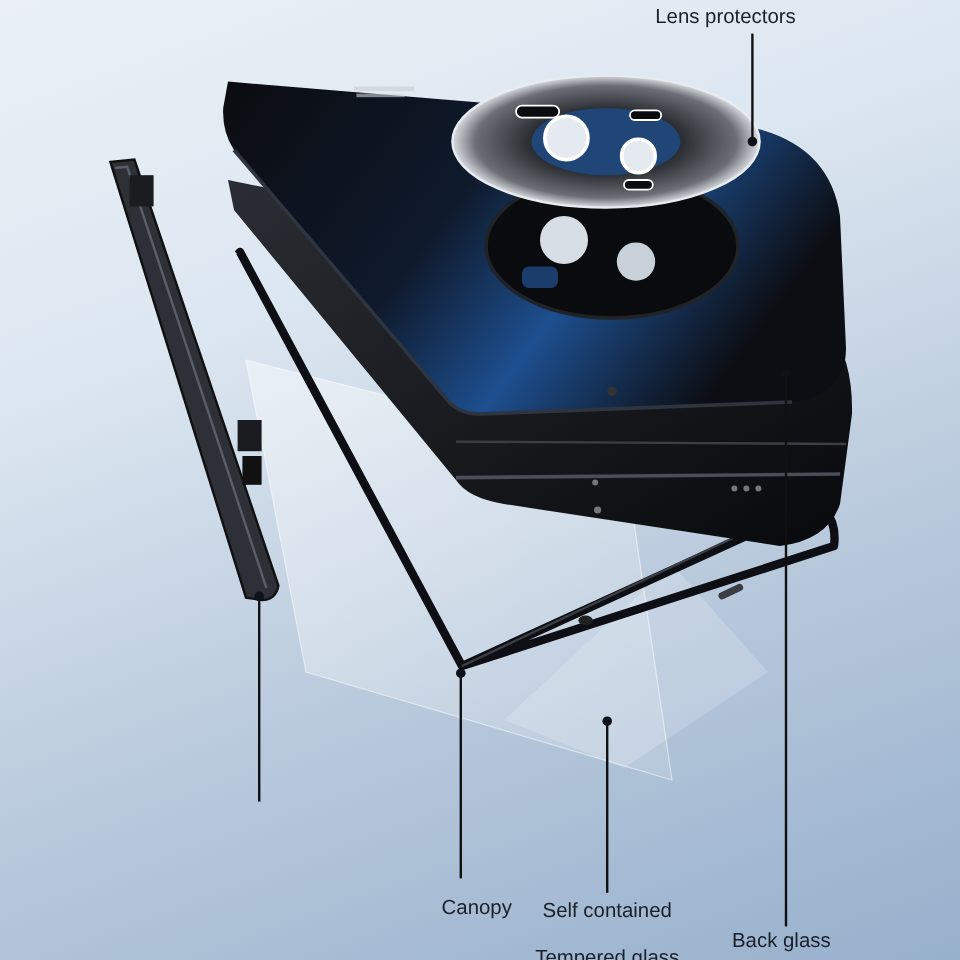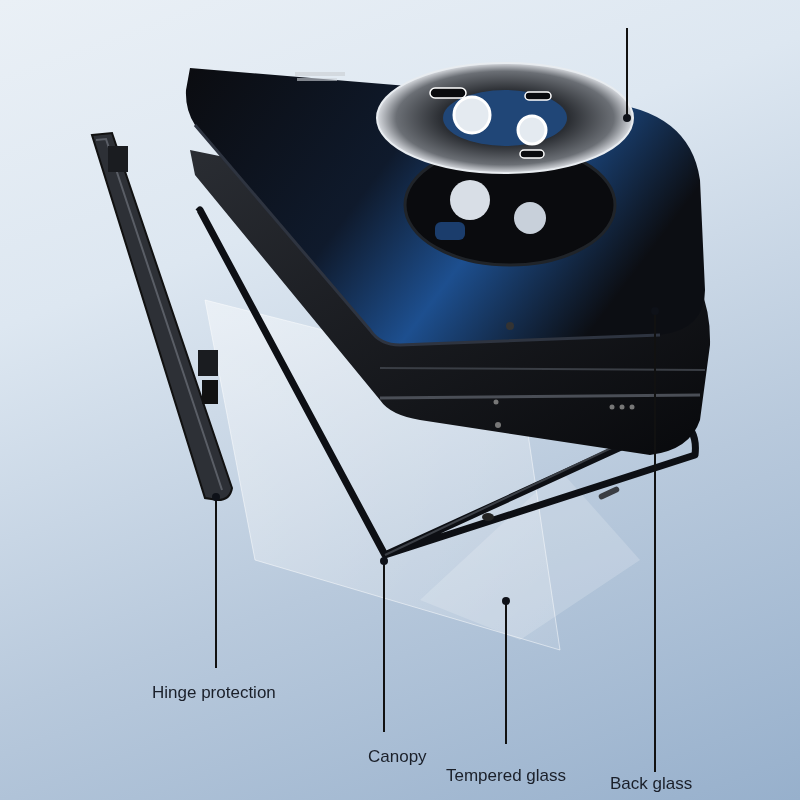--- a/index.html
+++ b/index.html
@@ -108,19 +108,20 @@
 
   <div class="leader" style="left:215px; top:496px; height:172px;"></div>
   <div class="dot" style="left:212px; top:493px;"></div>
 
   <div class="leader" style="left:383px; top:560px; height:172px;"></div>
   <div class="dot" style="left:380px; top:557px;"></div>
 
   <div class="leader" style="left:505px; top:602px; height:142px;"></div>
   <div class="dot" style="left:502px; top:597px;"></div>
 
-  <div class="label" style="left:152px; top:682px;">Hinge protection</div>
+  <div class="label" style="left:546px; top:3px;">Lens protectors</div>
   <div class="label" style="left:368px; top:746px;">Canopy</div>
   <div class="label center" style="left:444px; top:748px; width:124px;">
+    <div>Self contained</div>
     <div style="margin-top:17px;">Tempered glass</div>
   </div>
   <div class="label" style="left:610px; top:773px;">Back glass</div>
 </div>
 
 </body></html>

